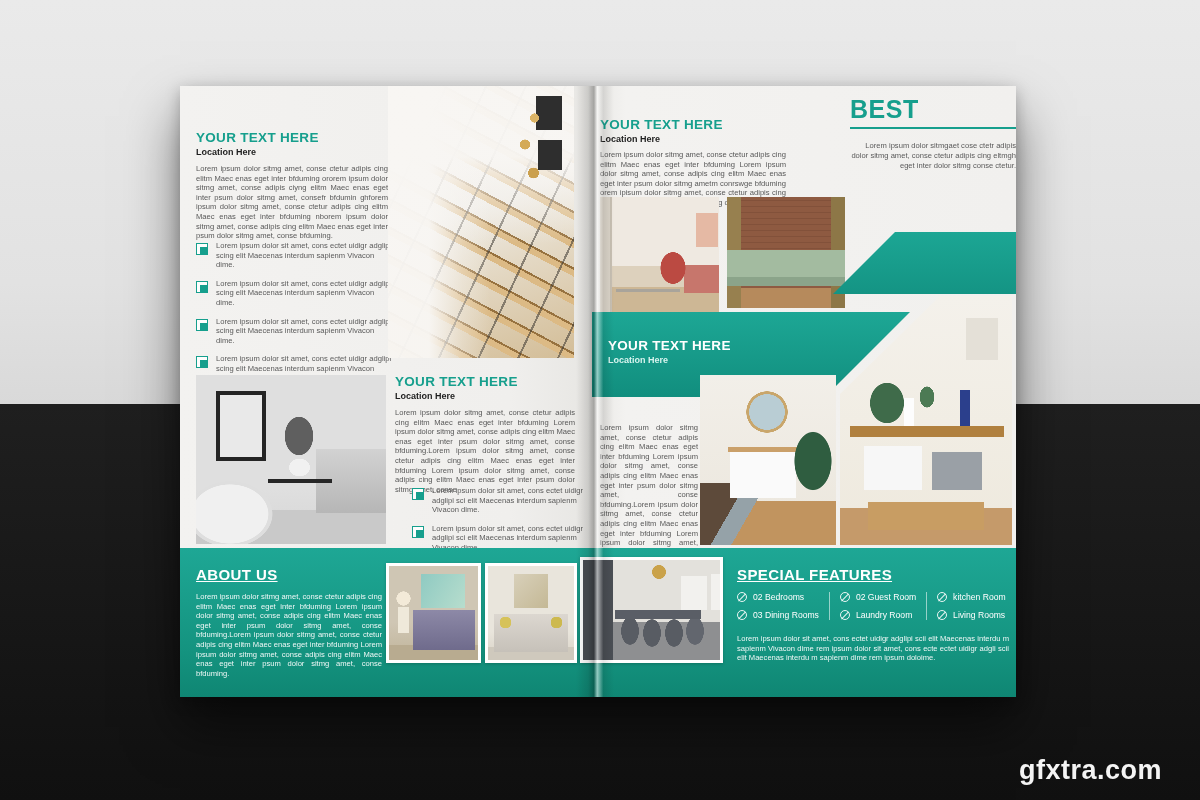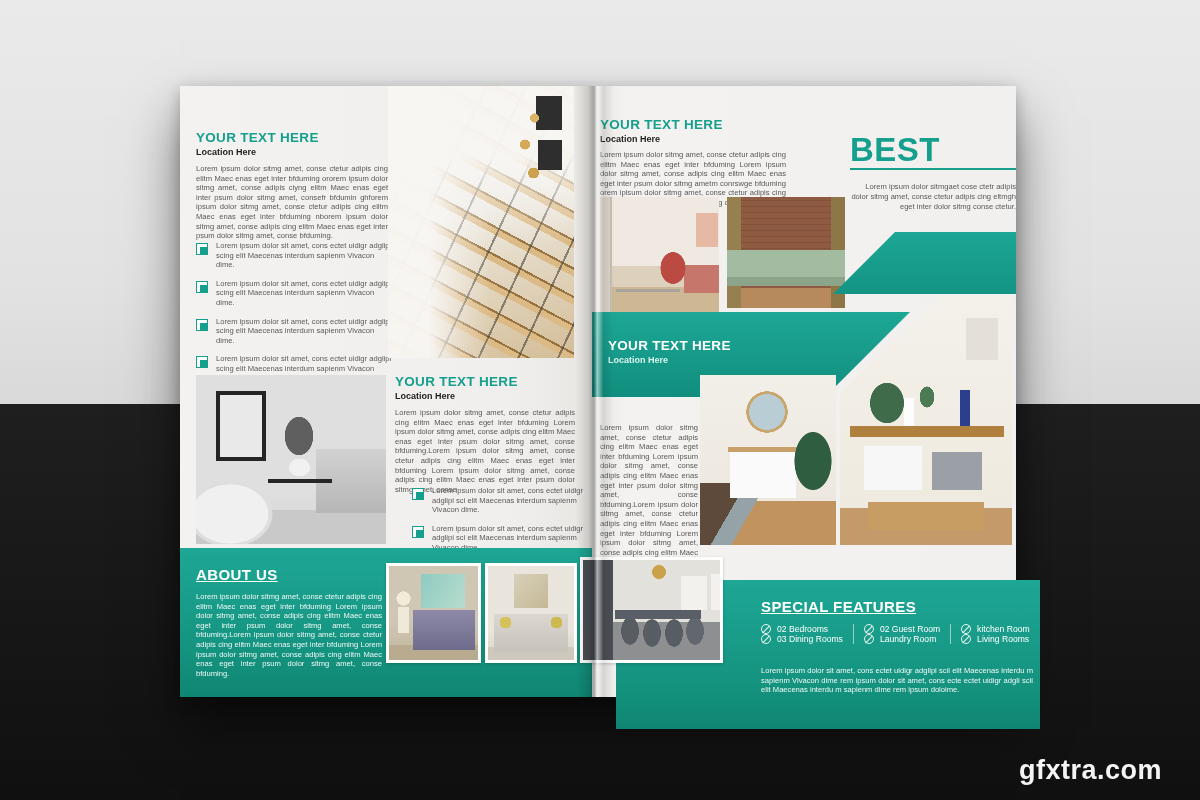--- a/index.html
+++ b/index.html
@@ -128,29 +128,29 @@
     clip-path:polygon(0 0,100% 0,233px 100%,0 100%);}
   .teal-band .inner{position:absolute;left:16px;top:26px;}
   .teal-band .bh{font-size:13.5px;font-weight:bold;color:#ffffff;letter-spacing:.3px;}
   .teal-band .bl{font-size:9px;font-weight:bold;color:#d9f4ef;margin-top:2px;}
   .section-teal{position:absolute;top:462px;height:149px;
     background:linear-gradient(180deg,#1ea795 0%,#14937f 70%,#0f8673 100%);}
   .sec-head{font-size:15px;font-weight:bold;color:#ffffff;letter-spacing:.4px;text-decoration:underline;}
   .teal-body{font-size:7.6px;line-height:9.6px;color:rgba(255,255,255,.93);text-align:justify;}
 
   
-  .title-line{font-size:33px;line-height:26px;font-weight:bold;letter-spacing:.5px;margin-top:41px;}
+  .title-line{font-size:25px;line-height:26px;font-weight:bold;letter-spacing:.5px;}
   .t-teal{color:#169f8d;}
   .t-dark{color:#3a3a3a;font-weight:normal;}
   .title-rule{width:100%;height:2px;background:#169f8d;margin-top:5px;}
   .title-body{font-size:7.6px;line-height:9.8px;color:#5a5a5a;text-align:right;margin-top:12px;}
 
   
   .features-grid{display:flex;gap:0;}
-  .fcol{display:flex;flex-direction:column;padding:0 10px;}
+  .fcol{display:flex;flex-direction:column;gap:8px;padding:0 10px;}
   .fcol:first-child{padding-left:0;}
   .fcol + .fcol{border-left:1px solid rgba(255,255,255,.55);}
   .fitem{display:flex;align-items:center;gap:6px;font-size:8.6px;color:#ffffff;white-space:nowrap;}
   .circ{flex:0 0 auto;width:8px;height:8px;border:1px solid rgba(255,255,255,.9);border-radius:50%;position:relative;}
   .circ::after{content:"";position:absolute;left:-1px;top:3.5px;width:10px;height:1px;background:rgba(255,255,255,.9);transform:rotate(-45deg);}
 </style>
 </head>
 <body>
 
 <div class="bg-top"></div>
@@ -236,21 +236,21 @@
       <div class="bh">YOUR TEXT HERE</div>
       <div class="bl">Location Here</div>
     </div>
   </div>
 
   <p class="body-txt abs" style="left:420px;top:337px;width:98px;">Lorem ipsum dolor sitmg amet, conse ctetur adipis cing elitm Maec enas eget inter bfduming Lorem ipsum dolor sitmg amet, conse adipis cing elitm Maec enas eget inter psum dolor sitmg amet, conse bfduming.Lorem ipsum dolor sitmg amet, conse ctetur adipis cing elitm Maec enas eget inter bfduming Lorem ipsum dolor sitmg amet, conse adipis cing elitm Maec enas eget inter psum dolor sitmg amet, conse bfduming.</p>
 
   <div class="photo ph-mirrorbed" style="left:520px;top:289px;width:136px;height:170px;"></div>
   <div class="photo ph-hall" style="left:660px;top:210px;width:172px;height:249px;clip-path:polygon(100px 0,100% 0,100% 100%,0 100%,0 98px);"></div>
 
-  <div class="section-teal" style="left:436px;width:424px;margin-top:32px;">
+  <div class="section-teal" style="left:412px;width:424px;">
     <h2 class="sec-head abs" style="left:145px;top:18px;">SPECIAL FEATURES</h2>
     <div class="features-grid abs" style="left:145px;top:44px;">
       <div class="fcol">
         <div class="fitem">
           <span class="circ"></span>
           <span>02 Bedrooms</span>
         </div>
         <div class="fitem">
           <span class="circ"></span>
           <span>03 Dining Rooms</span>

